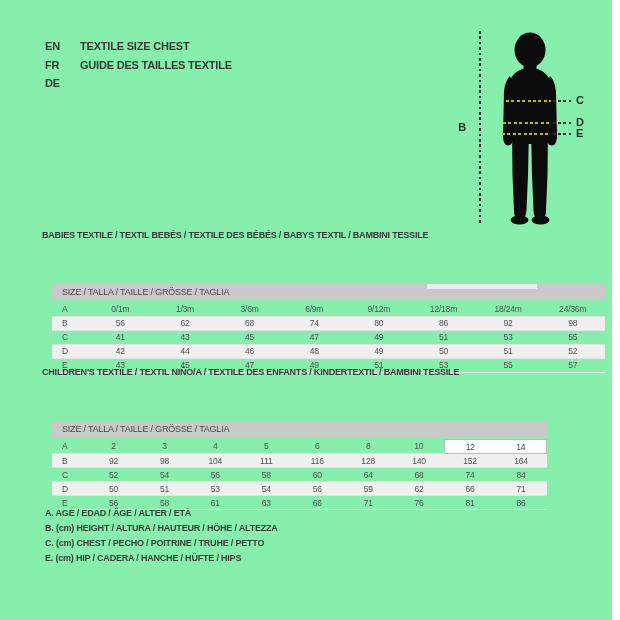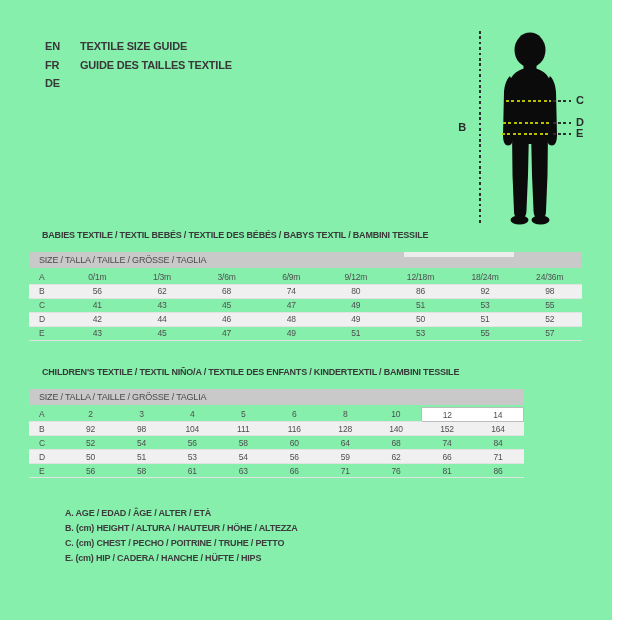--- a/index.html
+++ b/index.html
@@ -28,48 +28,48 @@
   .measure-label { position:absolute; font-size:11px; font-weight:600; color:#2b2b2b; }
   .lbl-b { left:452px; top:121px; width:20px; text-align:center; }
   .lbl-c { left:576px; top:94px; }
   .lbl-d { left:576px; top:116px; }
   .lbl-e { left:576px; top:127px; }
 
   
   .tbl-title { position:absolute; left:42px; font-size:9px; font-weight:bold; color:#383838; white-space:nowrap;text-align:right; }
   .t1-title { top:230px; }
   .t2-title { top:367px; }
-  .table-wrap { position:absolute; left:29px; }
+  .table-wrap { position:absolute; left:52px;margin-top:32px; }
   .t1 { top:252px; width:553px; }
   .t2 { top:389px; width:495px; }
   .thead { position:relative; height:16px; line-height:16px; background:#c9c9c9;
            font-size:9px; color:#4a4a4a; padding-left:10px; margin-bottom:2px; white-space:nowrap; }
   .artifact { position:absolute; left:375px; top:0; width:110px; height:5px; background:rgba(255,255,255,0.65); }
   table { border-collapse:collapse; width:100%; table-layout:fixed; }
   td { height:14px; font-size:8.5px; color:#4f4f4f; text-align:center; padding:0;
        border-bottom:1px solid #e3e3e3; }
   td.letter { width:36px; text-align:left; padding-left:10px; }
   tr.stripe td { background:#f0f0f0; }
   td.boxed { border-top:1px solid #bdbdbd; border-bottom:1px solid #bdbdbd; background:#ffffff; }
   td.boxed-first { border-left:1px solid #bdbdbd; }
   td.boxed-last { border-right:1px solid #bdbdbd; }
 
   
-  .legend { position:absolute; left:45px; top:506px;margin-left:20px; }
+  .legend { position:absolute; left:45px; top:506px; }
   .legend-row { font-size:9px; font-weight:700; color:#3c3c3c; line-height:15px; white-space:nowrap; }
 </style>
 </head>
 <body>
 
 <div class="page">
 
   <div class="lang-list">
     <div class="lang-row">
       <span class="lang-code">EN</span>
-      <span class="lang-label">TEXTILE SIZE GUIDE</span>
+      <span class="lang-label">TEXTILE SIZE CHEST</span>
     </div>
     <div class="lang-row">
       <span class="lang-code">FR</span>
       <span class="lang-label">GUIDE DES TAILLES TEXTILE</span>
     </div>
     <div class="lang-row">
       <span class="lang-code">DE</span>
     </div>
   </div>
 

